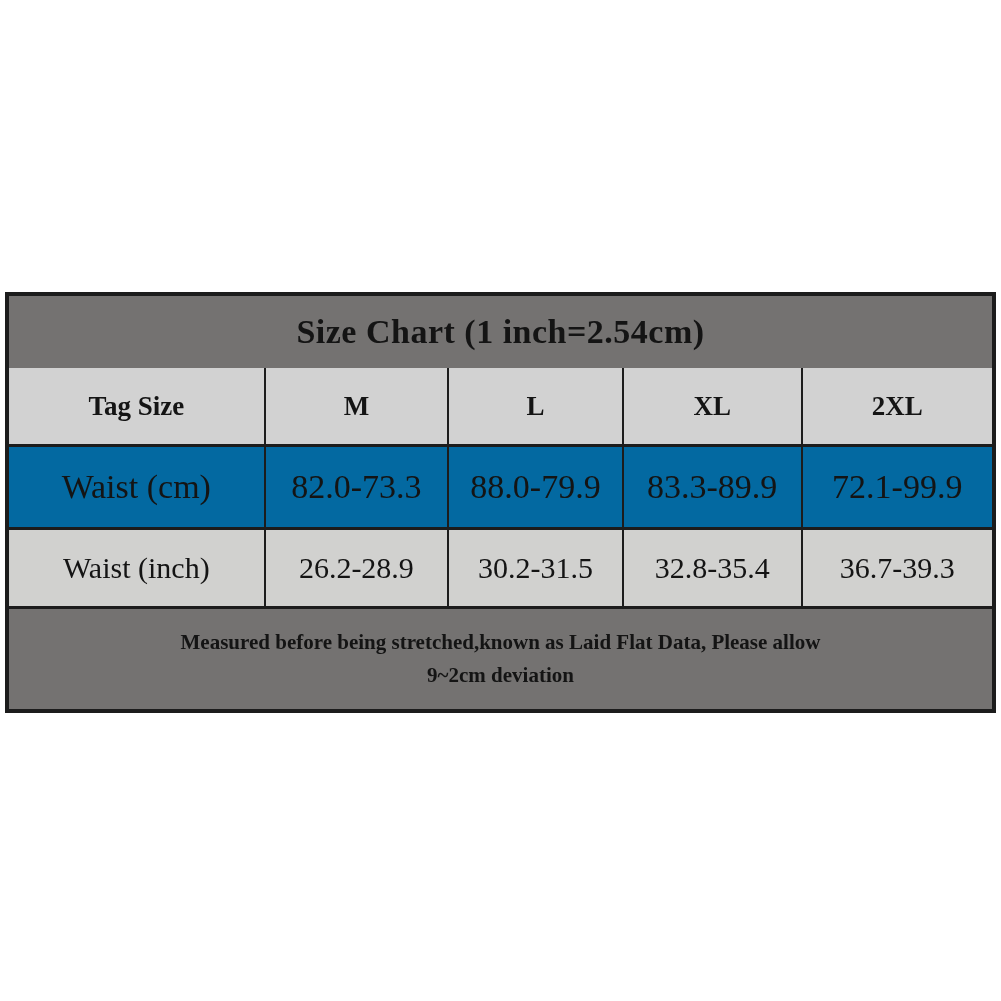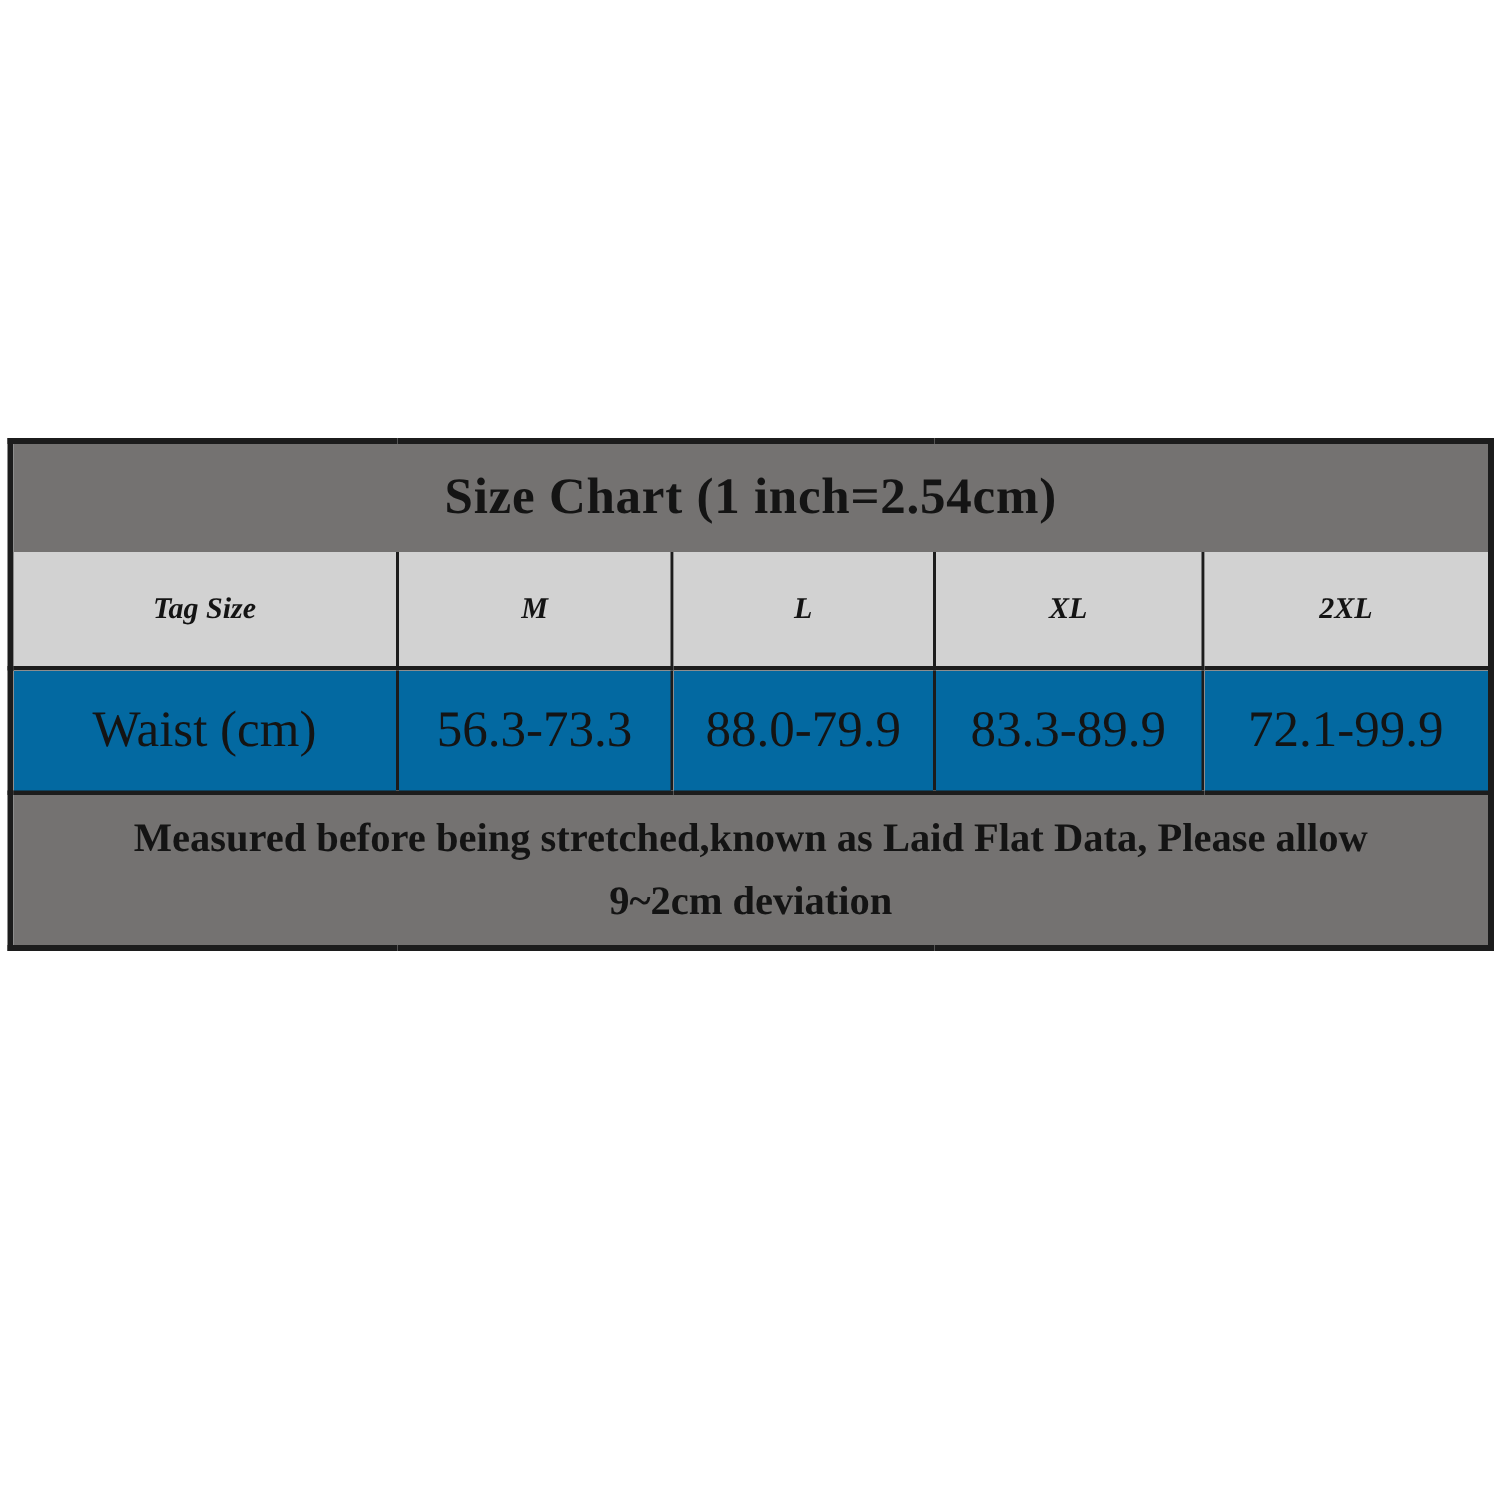--- a/index.html
+++ b/index.html
@@ -39,41 +39,40 @@
     background: #747271;
     height: 72px;
     font-size: 34px;
     font-weight: bold;
     letter-spacing: 0.5px;
     border-bottom-style: hidden;
   }
   tr.header-row th {
     background: #d2d2d2;
     height: 76px;
-    font-size: 20px;
+    font-size: 27px;
     font-weight: bold;
     border-top-style: hidden;
-    font-style: italic;
   }
   tr.cm-row td {
     background: #0369a1;
     height: 80px;
     font-size: 34px;
     font-weight: normal;
   }
   tr.inch-row td {
     background: #d1d1cf;
     height: 76px;
     font-size: 30px;
     font-weight: normal;
   }
   tr.note-row td {
     background: #747271;
     height: 96px;
-    font-size: 27px;
+    font-size: 21px;
     font-weight: bold;
     line-height: 1.55;
     padding: 2px 26px;
   }
 </style>
 </head>
 <body>
 
 <div class="canvas">
   <table class="size-chart">
@@ -90,24 +89,31 @@
       </tr>
       <tr class="header-row">
         <th>Tag Size</th>
         <th>M</th>
         <th>L</th>
         <th>XL</th>
         <th>2XL</th>
       </tr>
       <tr class="cm-row">
         <td>Waist (cm)</td>
-        <td>56.3-73.3</td>
+        <td>82.0-73.3</td>
         <td>88.0-79.9</td>
         <td>83.3-89.9</td>
         <td>72.1-99.9</td>
+      </tr>
+      <tr class="inch-row">
+        <td>Waist (inch)</td>
+        <td>26.2-28.9</td>
+        <td>30.2-31.5</td>
+        <td>32.8-35.4</td>
+        <td>36.7-39.3</td>
       </tr>
       <tr class="note-row">
         <td colspan="5">
           <span>Measured before being stretched,known as Laid Flat Data, Please allow</span><br>
           <span>9~2cm deviation</span>
         </td>
       </tr>
     </tbody>
   </table>
 </div>

